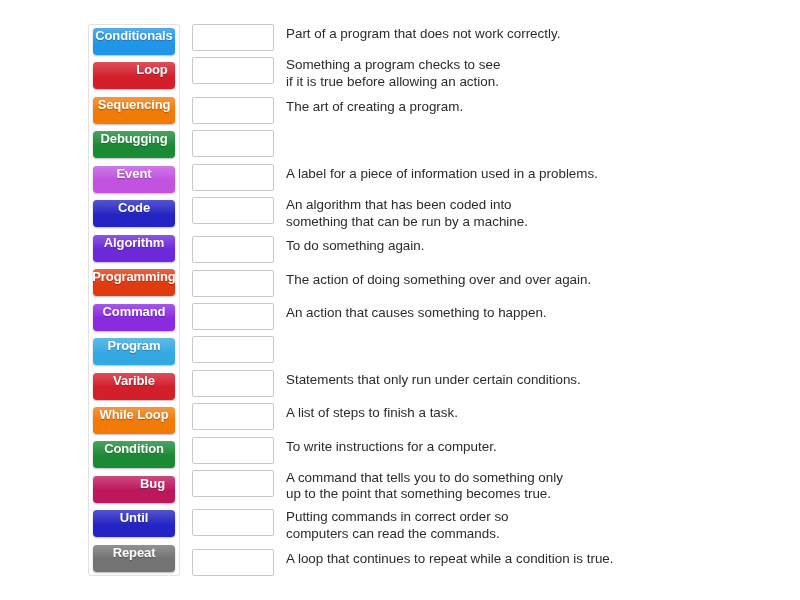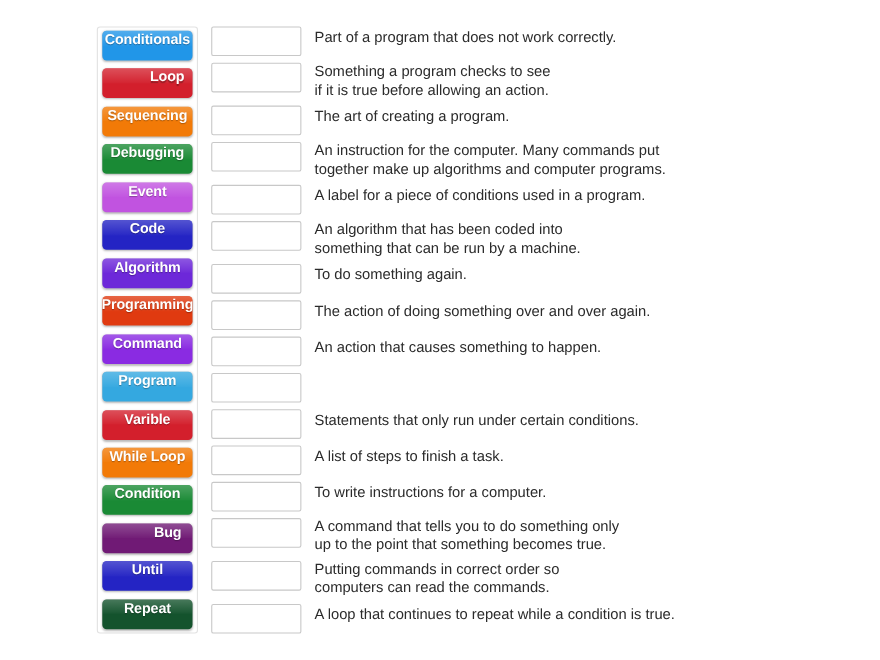--- a/index.html
+++ b/index.html
@@ -142,53 +142,51 @@
       </div>
       <div class="tile" style="background: rgb(211, 31, 44);">
         <span>Varible</span>
       </div>
       <div class="tile" style="background: rgb(242, 122, 7);">
         <span>While Loop</span>
       </div>
       <div class="tile" style="background: rgb(26, 138, 53);">
         <span>Condition</span>
       </div>
-      <div class="tile" style="background: #701a75; padding-left: 37px;">
+      <div class="tile" style="background: #be185d; padding-left: 37px;">
         <span>Bug</span>
       </div>
       <div class="tile" style="background: rgb(36, 36, 196);">
         <span>Until</span>
       </div>
-      <div class="tile" style="background: #14532d;">
+      <div class="tile" style="background: #737373;">
         <span>Repeat</span>
       </div>
     </div>
 
   <div id="match-list">
       <div class="row">
         <div class="dropzone"></div>
         <div class="definition">Part of a program that does not work correctly.</div>
       </div>
       <div class="row two-line">
         <div class="dropzone"></div>
         <div class="definition">Something a program checks to see
 if it is true before allowing an action.</div>
       </div>
       <div class="row">
         <div class="dropzone"></div>
         <div class="definition">The art of creating a program.</div>
       </div>
       <div class="row two-line">
         <div class="dropzone"></div>
-        <div class="definition">An instruction for the computer. Many commands put
-together make up algorithms and computer programs.</div>
-      </div>
-      <div class="row">
-        <div class="dropzone"></div>
-        <div class="definition">A label for a piece of conditions used in a program.</div>
+      </div>
+      <div class="row">
+        <div class="dropzone"></div>
+        <div class="definition">A label for a piece of information used in a problems.</div>
       </div>
       <div class="row two-line">
         <div class="dropzone"></div>
         <div class="definition">An algorithm that has been coded into
 something that can be run by a machine.</div>
       </div>
       <div class="row">
         <div class="dropzone"></div>
         <div class="definition">To do something again.</div>
       </div>

